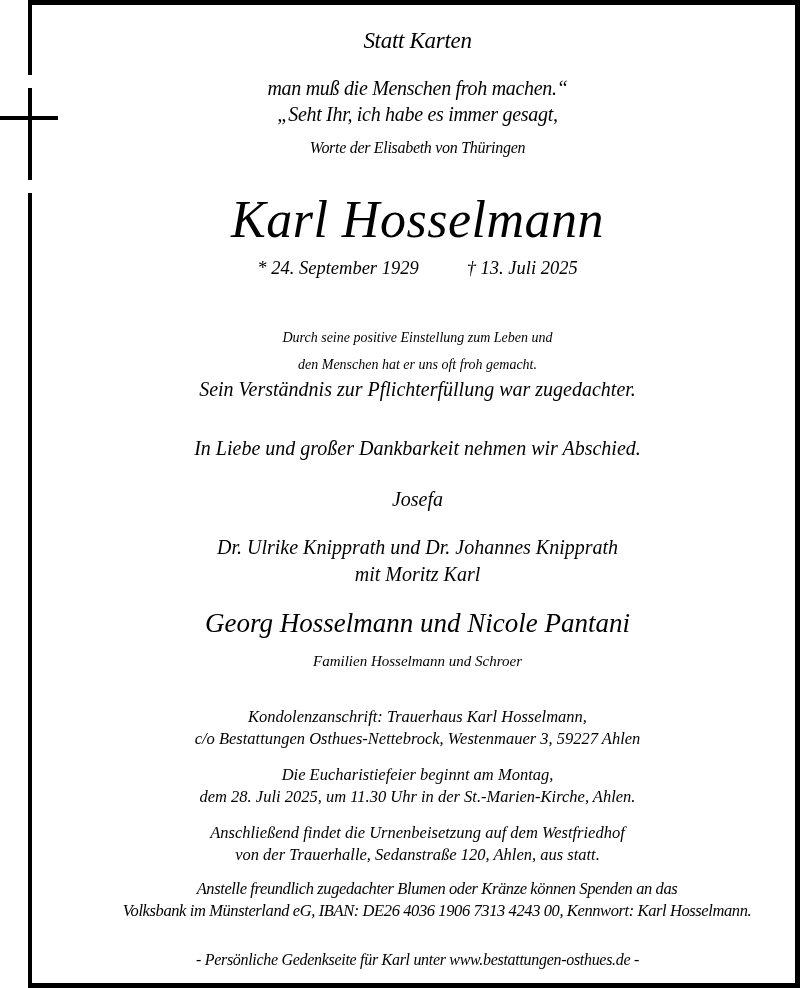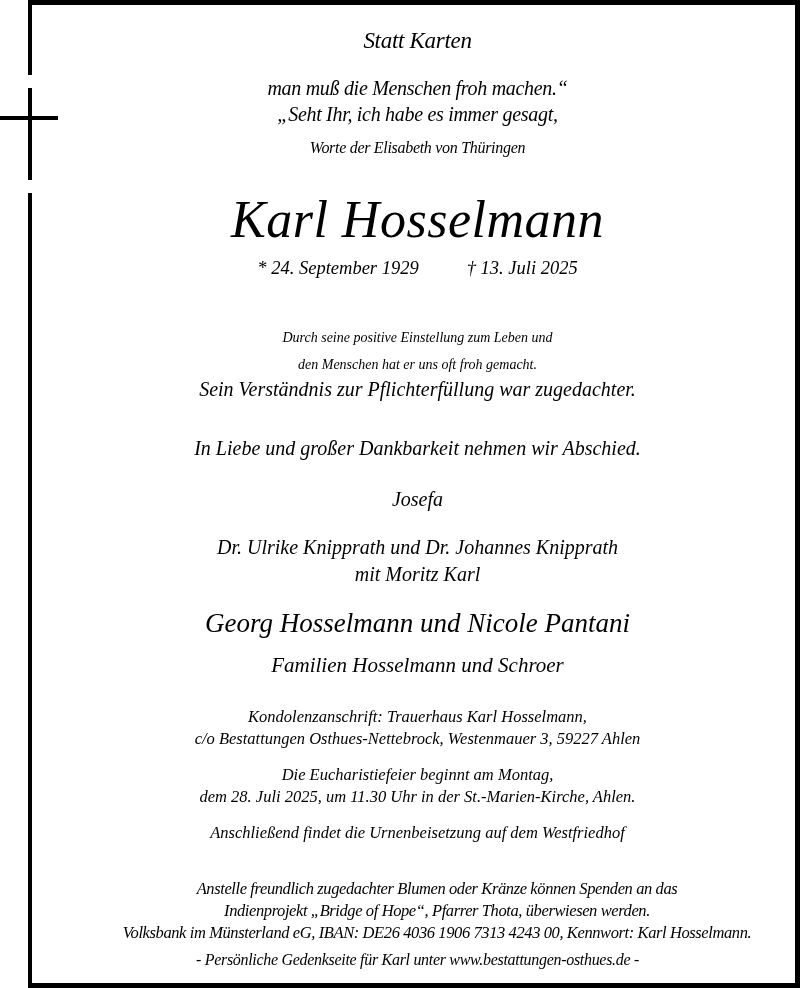--- a/index.html
+++ b/index.html
@@ -21,21 +21,21 @@
   .t-attr { top: 139px; font-size: 16px; letter-spacing: -0.3px; }
   .t-name { top: 190px; font-size: 52px; letter-spacing: 0.5px; }
   .t-dates { top: 258px; font-size: 18.5px; }
   .t-dates .gap { display: inline-block; width: 48px; }
   .t-para1 { top: 312px; font-size: 14px; line-height: 27px; margin-top: 12px; }
   .t-para2 { top: 378px; font-size: 20px; }
   .t-para3 { top: 437px; font-size: 20px; }
   .t-josefa { top: 488px; font-size: 20px; }
   .t-fam1 { top: 534px; font-size: 20px; line-height: 27px; }
   .t-fam2 { top: 608px; font-size: 27px; }
-  .t-fam3 { top: 653px; font-size: 21px; }
+  .t-fam3 { top: 653px; font-size: 15px; }
   .t-kondo { top: 706px; font-size: 16.5px; line-height: 22px; }
   .t-euch { top: 764px; font-size: 16.5px; line-height: 22px; }
   .t-beis { top: 822px; font-size: 16.5px; line-height: 22px; }
   .t-spend { top: 878px; font-size: 16.5px; line-height: 22px; letter-spacing: -0.4px; margin-left: 39px; }
   .t-memo { top: 951px; font-size: 16px; letter-spacing: -0.3px; }
   .block { display: block; }
 </style>
 </head>
 <body>
 
@@ -81,20 +81,20 @@
   <div class="line t-kondo">
     <span class="block">Kondolenzanschrift: Trauerhaus Karl Hosselmann,</span>
     <span class="block">c/o Bestattungen Osthues-Nettebrock, Westenmauer 3, 59227 Ahlen</span>
   </div>
   <div class="line t-euch">
     <span class="block">Die Eucharistiefeier beginnt am Montag,</span>
     <span class="block">dem 28. Juli 2025, um 11.30 Uhr in der St.-Marien-Kirche, Ahlen.</span>
   </div>
   <div class="line t-beis">
     <span class="block">Anschließend findet die Urnenbeisetzung auf dem Westfriedhof</span>
+    <span class="block">von der Trauerhalle, Sedanstraße 120, Ahlen, aus statt.</span>
   </div>
   <div class="line t-spend narrow">
     <span class="block">Anstelle freundlich zugedachter Blumen oder Kränze können Spenden an das</span>
-    <span class="block">Indienprojekt „Bridge of Hope“, Pfarrer Thota, überwiesen werden.</span>
     <span class="block">Volksbank im Münsterland eG, IBAN: DE26 4036 1906 7313 4243 00, Kennwort: Karl Hosselmann.</span>
   </div>
   <div class="line t-memo narrow">- Persönliche Gedenkseite für Karl unter www.bestattungen-osthues.de -</div>
 </div>
 
 </body></html>

